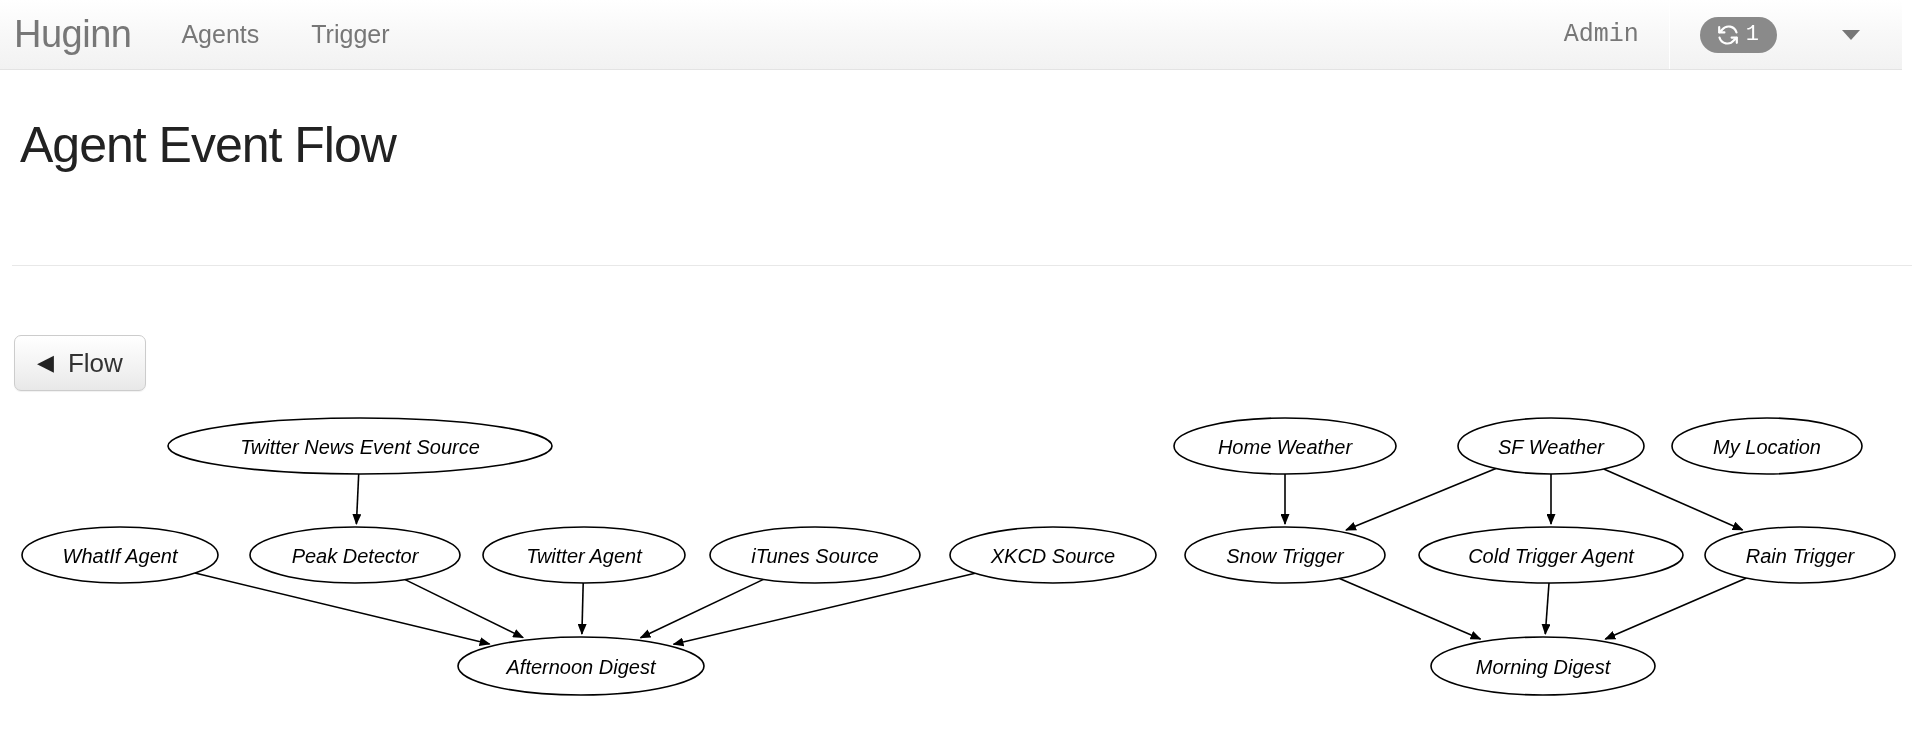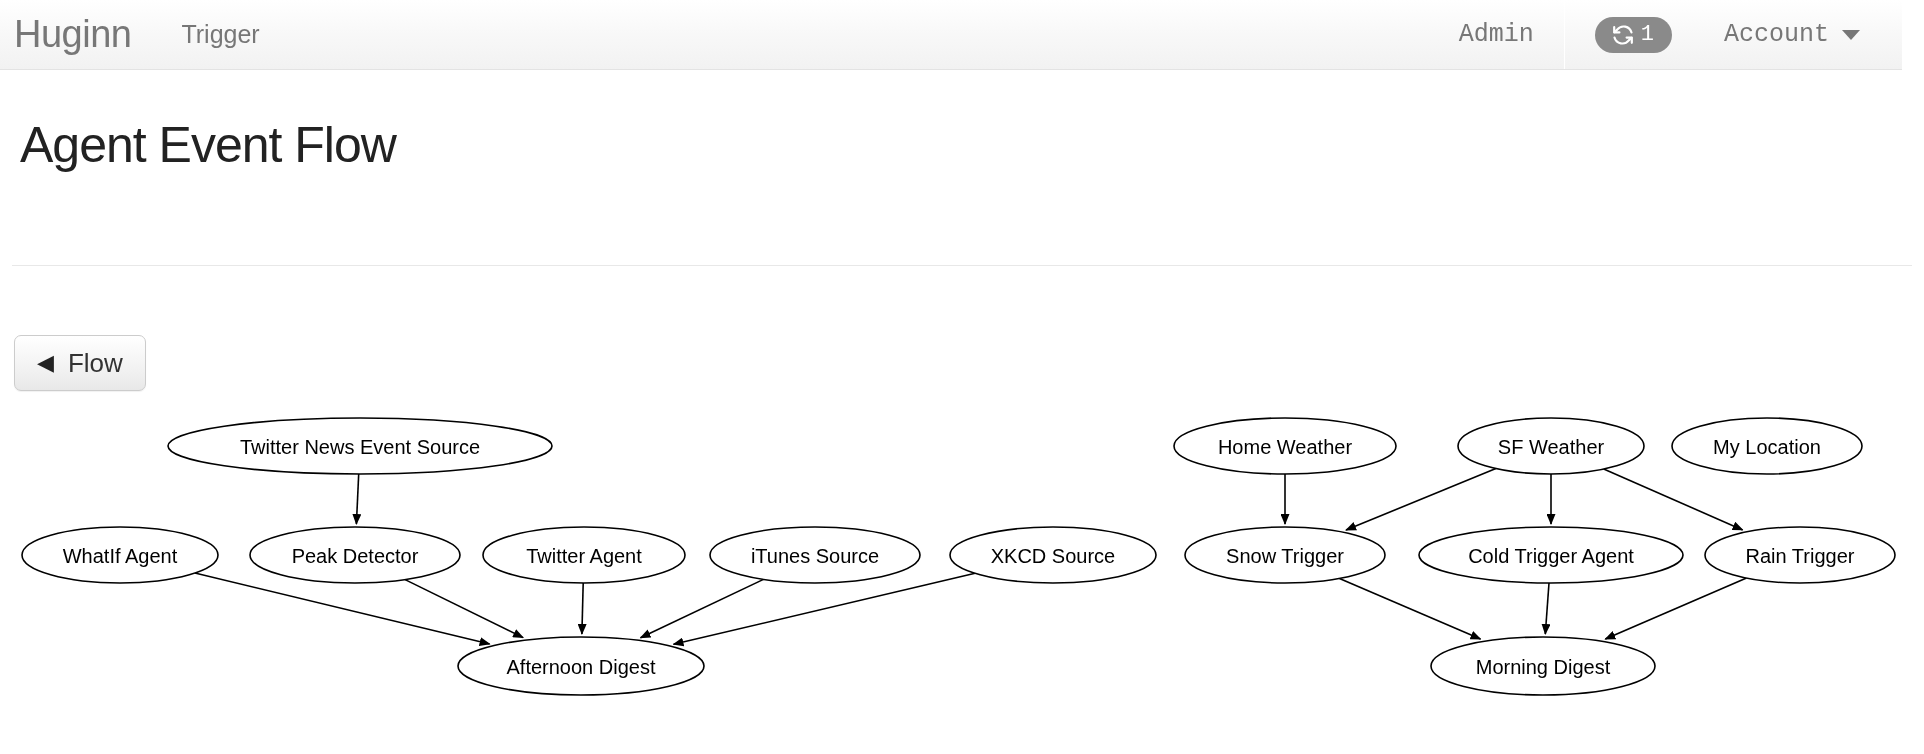--- a/index.html
+++ b/index.html
@@ -139,20 +139,21 @@
     line-height: 1;
   }
 
   
   .graph-wrap {
     position: absolute;
     left: 0;
     top: 330px;
     width: 1924px;
     height: 354px;
+    font-style: italic;
   }
   .graph-svg { display: block; }
   .node-label {
     font-family: "Liberation Sans", sans-serif;
     font-size: 20px;
     fill: #000000;
     text-anchor: middle;
     dominant-baseline: central;
   }
   .node-ellipse {
@@ -165,39 +166,39 @@
     stroke-width: 1.6;
     fill: none;
   }
 </style>
 </head>
 <body>
 
 <div class="navbar">
   <div class="navbar-inner-left">
     <a class="brand">Huginn</a>
+    <a class="nav-link">Agents</a>
     <a class="nav-link">Trigger</a>
   </div>
 
   <div class="navbar-right">
     <a class="nav-link">Admin</a>
     <div class="nav-divider"></div>
     <div class="badge-pill">
       <span>
         <svg width="24" height="24" viewBox="0 0 24 24" fill="none" stroke="#ffffff" stroke-width="2.2" stroke-linecap="round" stroke-linejoin="round">
           <path d="M20.5 9.5A8.2 8.2 0 0 0 6.2 6.6L3.5 9.2"></path>
           <polyline points="3.2,4.2 3.2,9.4 8.4,9.4"></polyline>
           <path d="M3.5 14.5a8.2 8.2 0 0 0 14.3 2.9l2.7-2.6"></path>
           <polyline points="20.8,19.8 20.8,14.6 15.6,14.6"></polyline>
         </svg>
       </span>
       <span class="badge-count">1</span>
     </div>
     <a class="nav-link" style="display:flex;align-items:center;padding-right:42px;">
-      <span>Account</span>
       <span class="caret"></span>
     </a>
   </div>
 </div>
 
 <div class="page">
 
   <h1 class="page-title">Agent Event Flow</h1>
   <div class="hr"></div>
 

